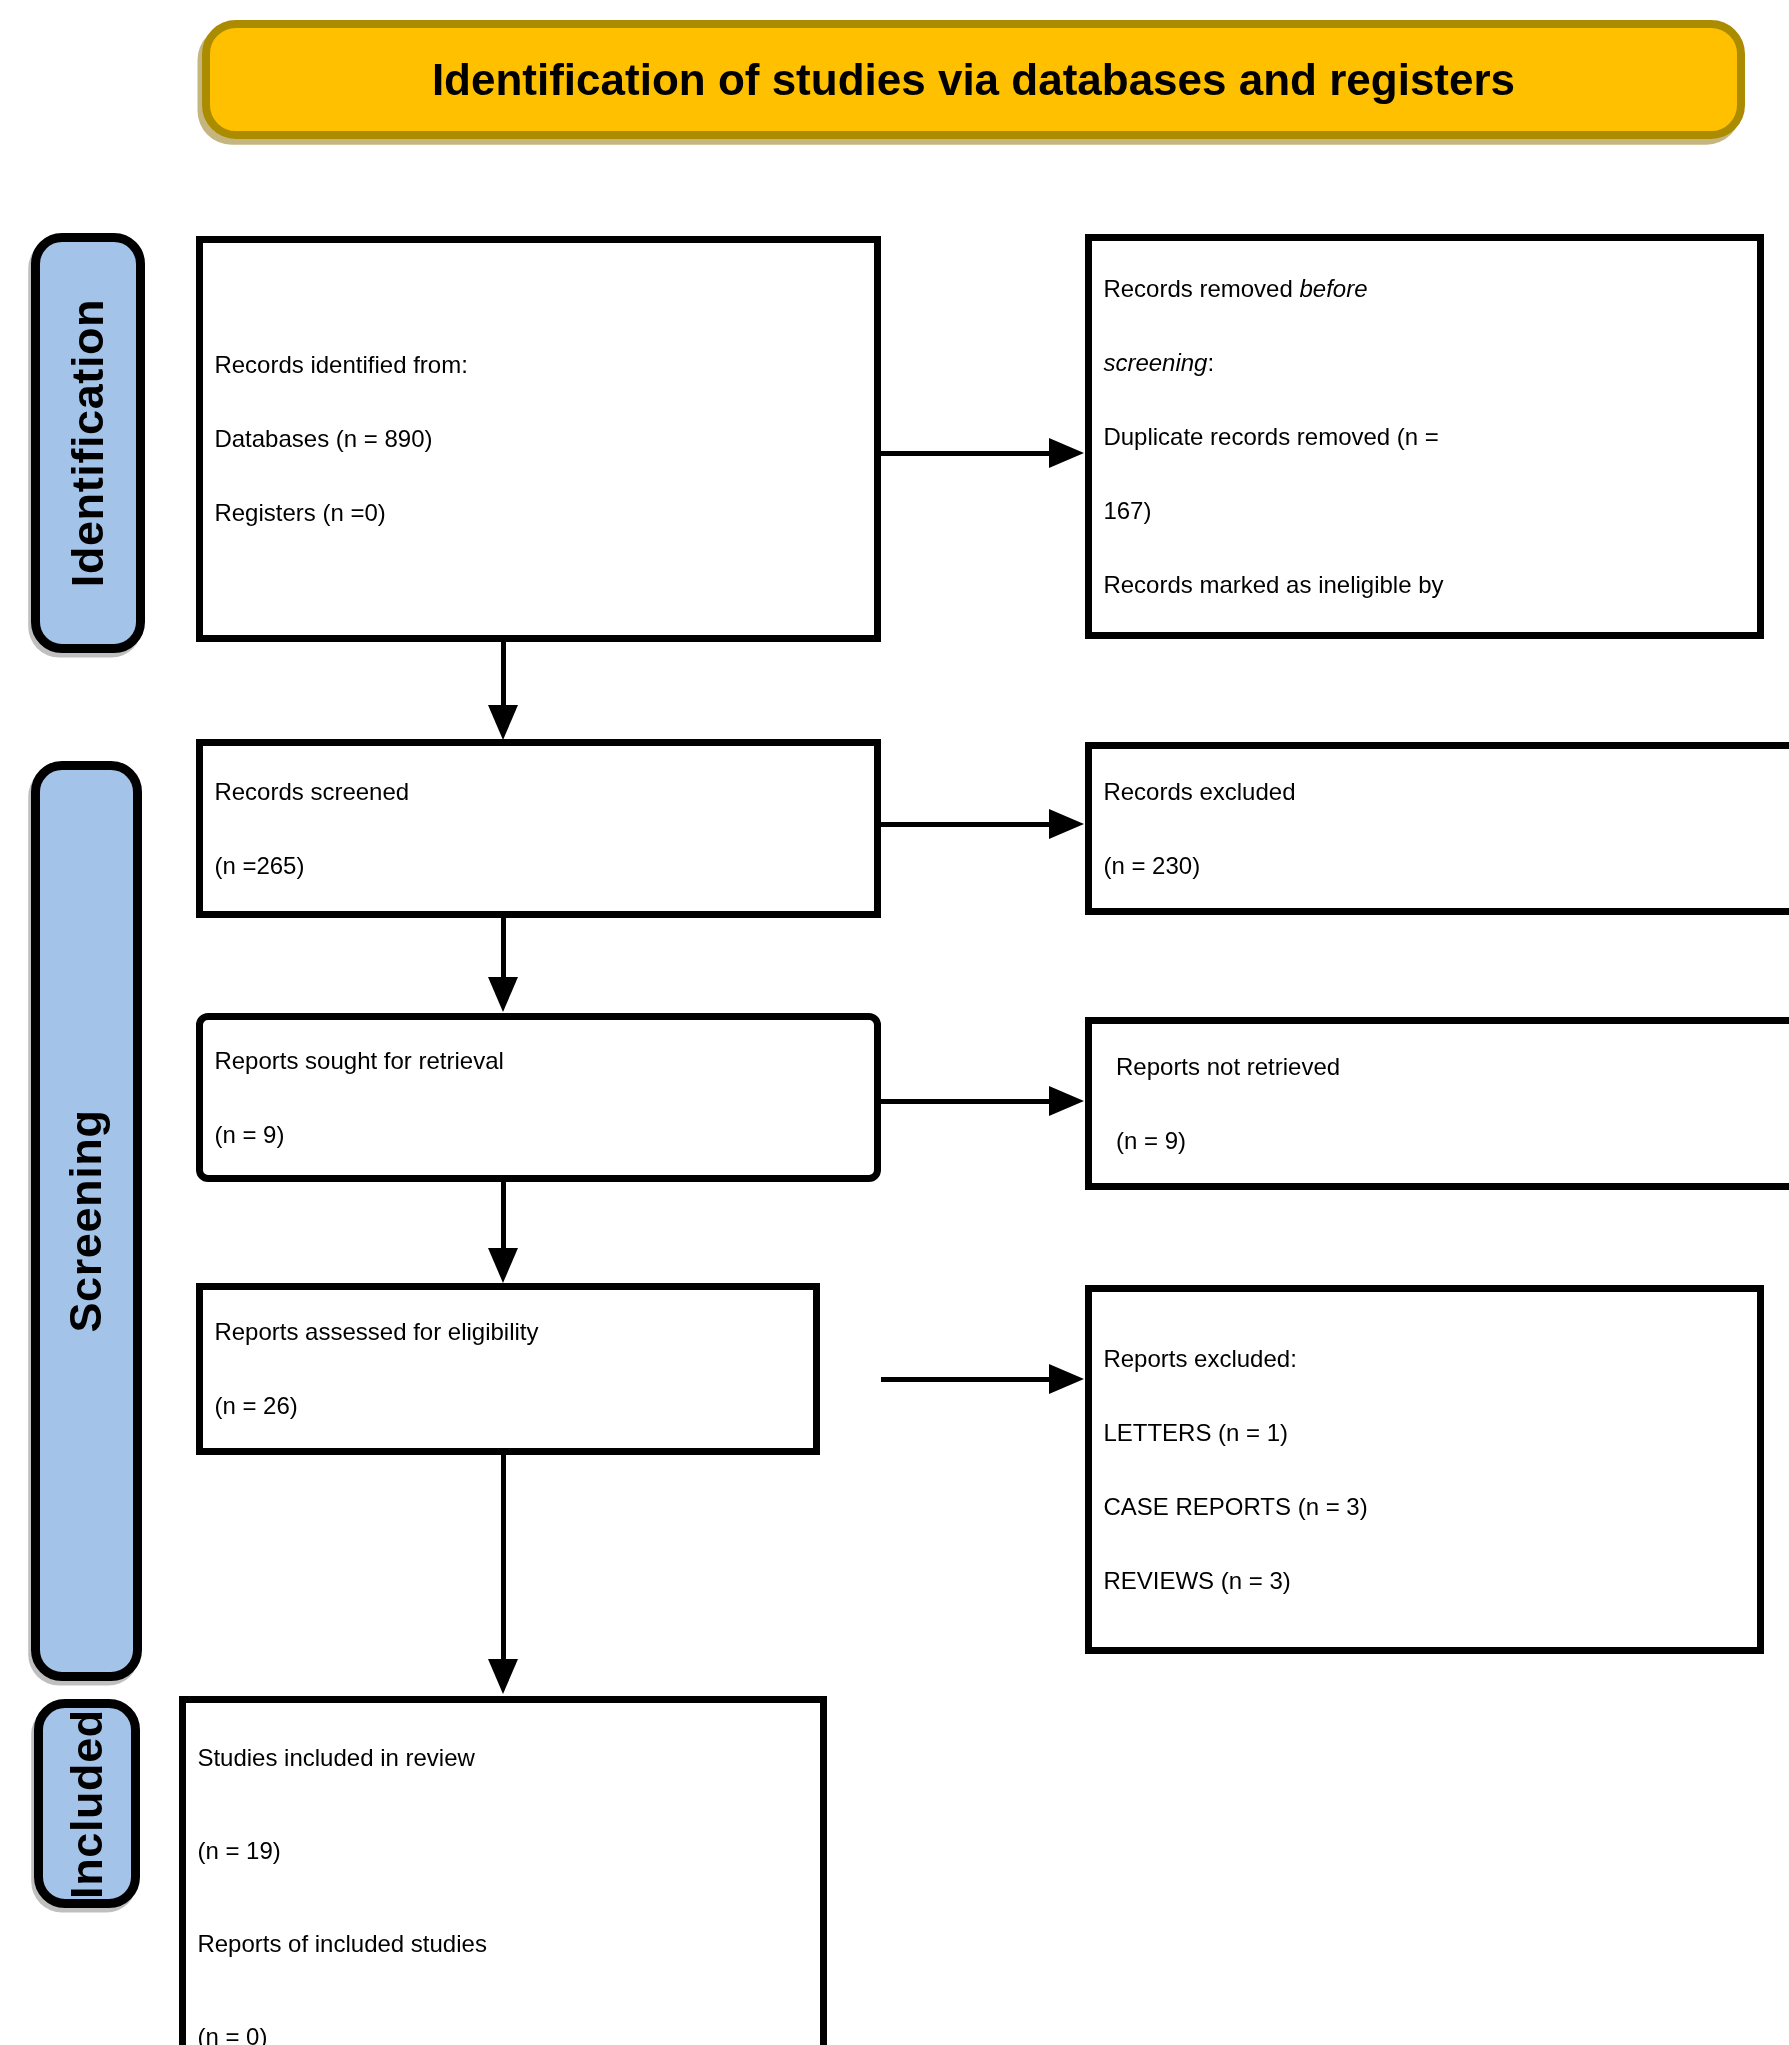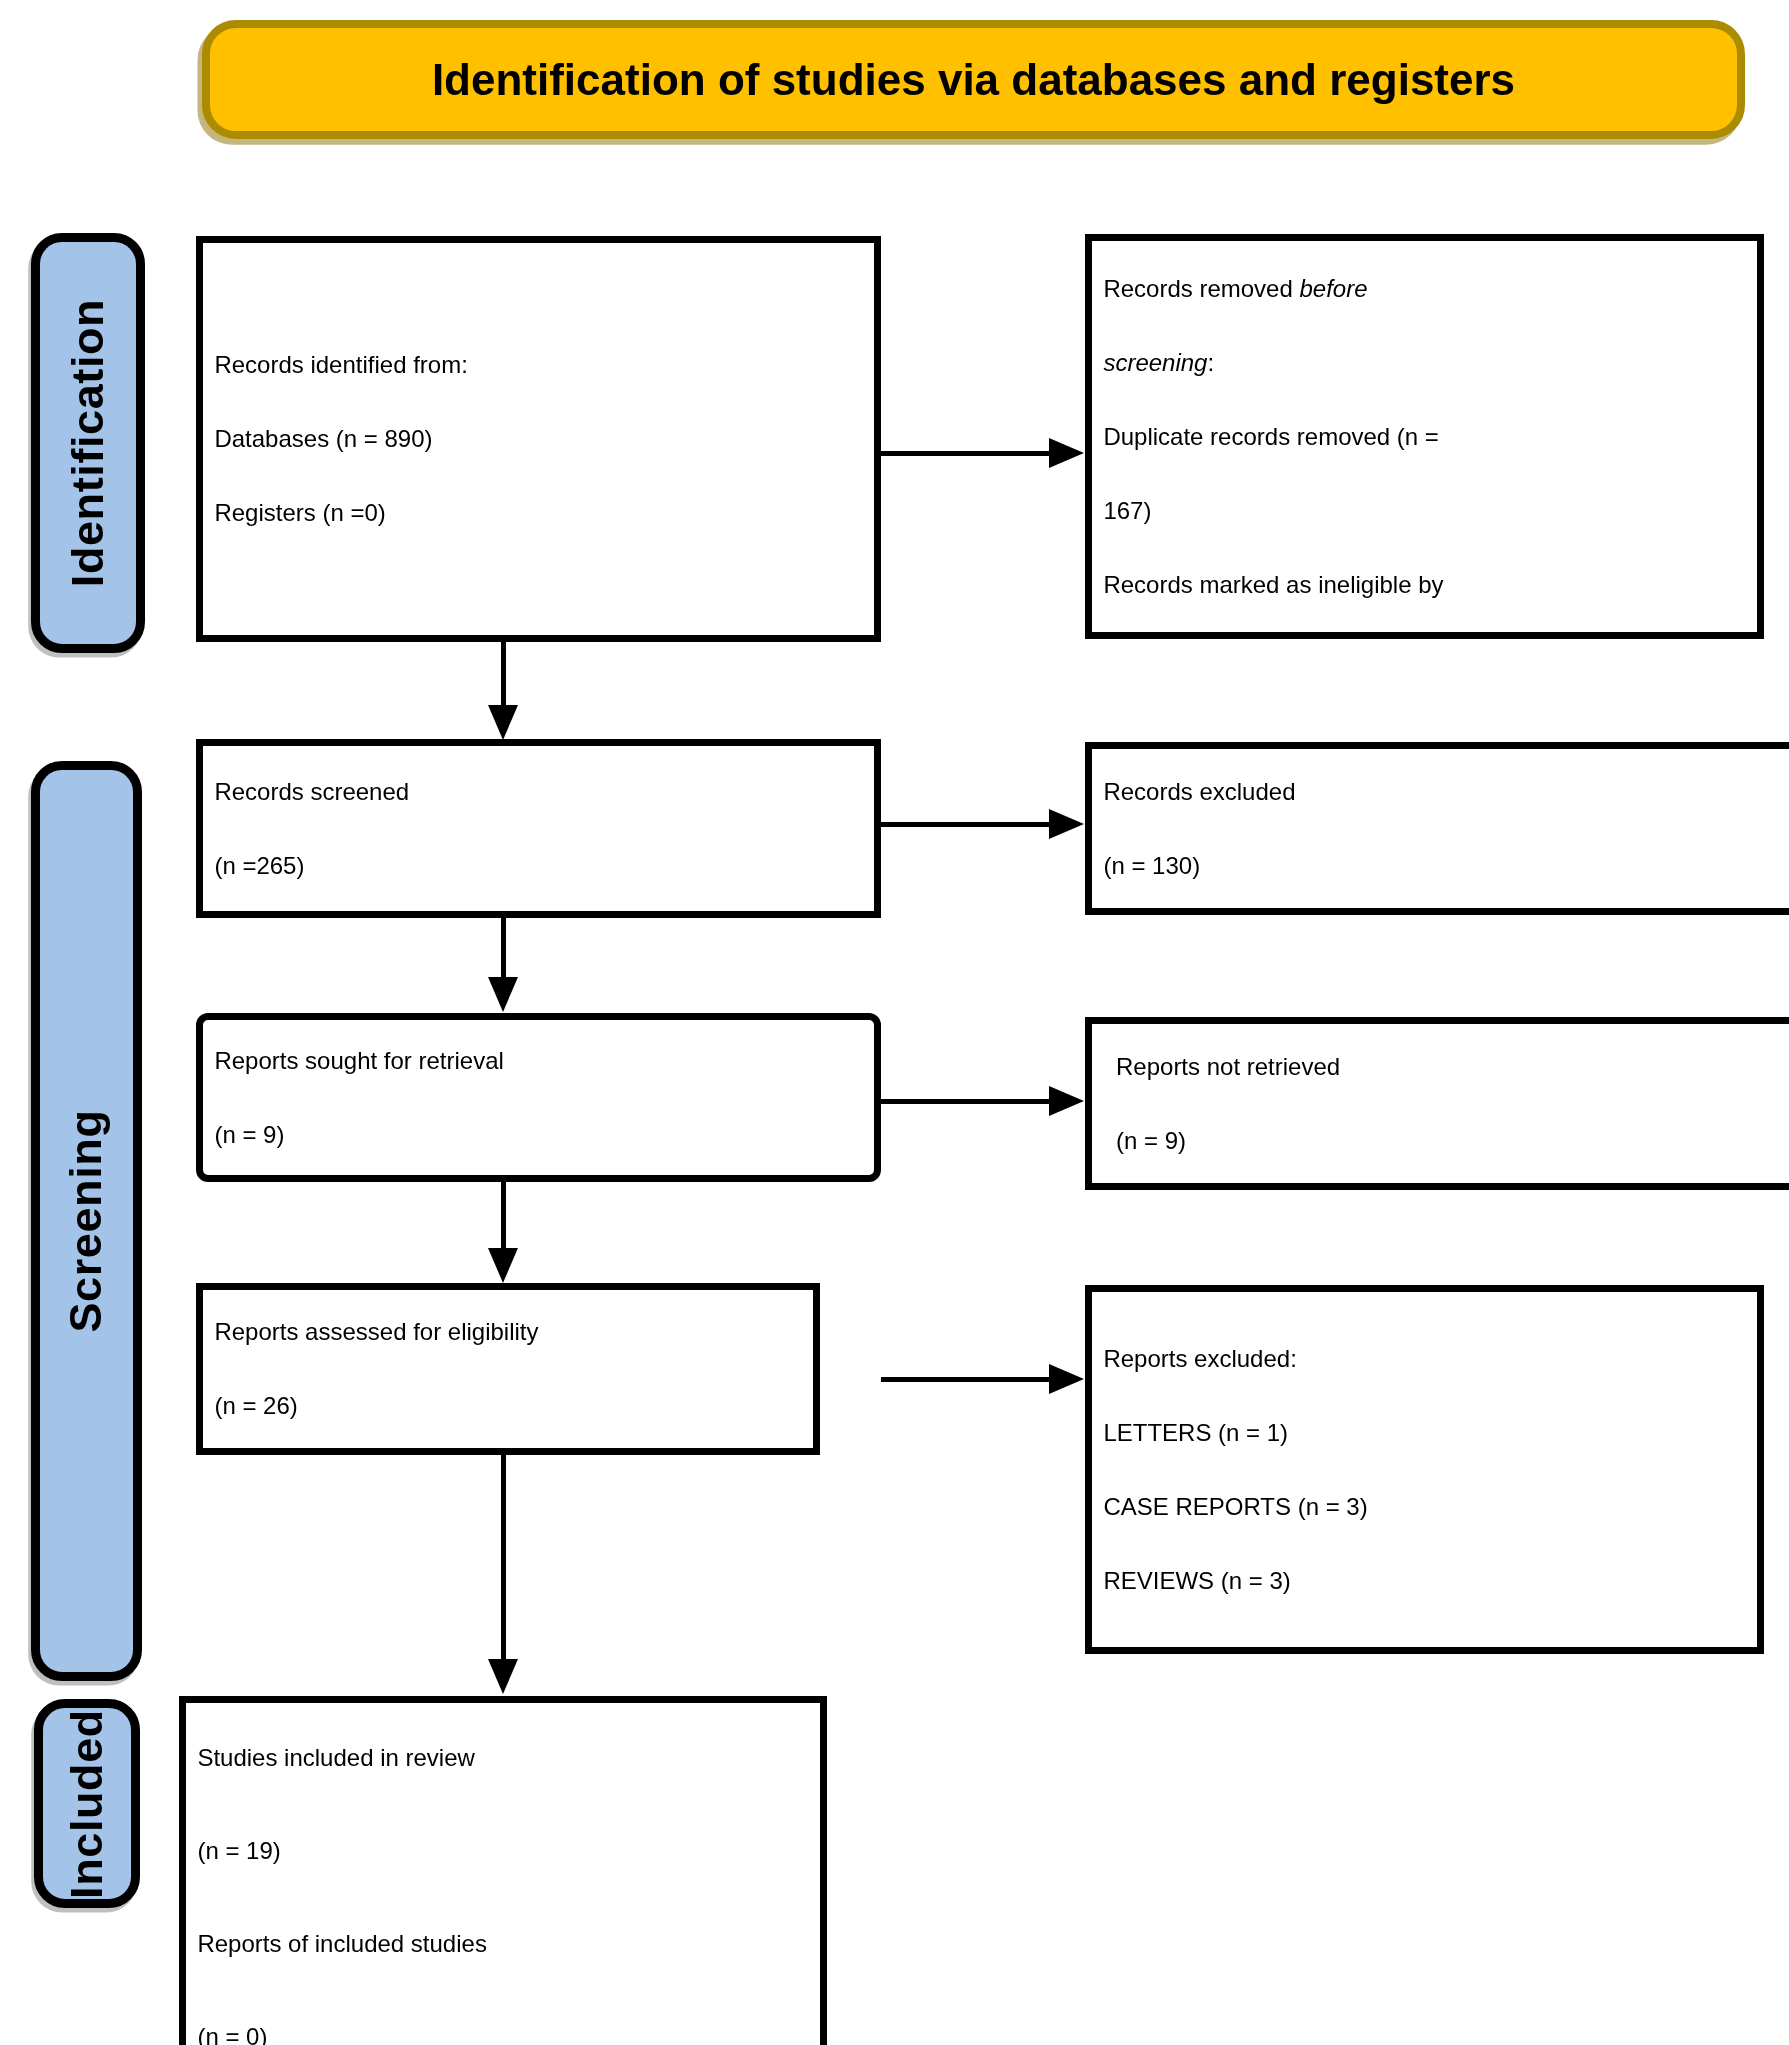--- a/index.html
+++ b/index.html
@@ -91,21 +91,21 @@
     <span class="ln">167)</span>
     <span class="ln">Records marked as ineligible by</span>
   </div>
 
   <div class="wbox" id="box-screened">
     <span class="ln">Records screened</span>
     <span class="ln">(n =265)</span>
   </div>
   <div class="wbox" id="box-records-excluded">
     <span class="ln">Records excluded</span>
-    <span class="ln">(n = 130)</span>
+    <span class="ln">(n = 230)</span>
   </div>
 
   <div class="wbox" id="box-sought">
     <span class="ln">Reports sought for retrieval</span>
     <span class="ln">(n = 9)</span>
   </div>
   <div class="wbox" id="box-not-retrieved">
     <span class="ln">Reports not retrieved</span>
     <span class="ln">(n = 9)</span>
   </div>

